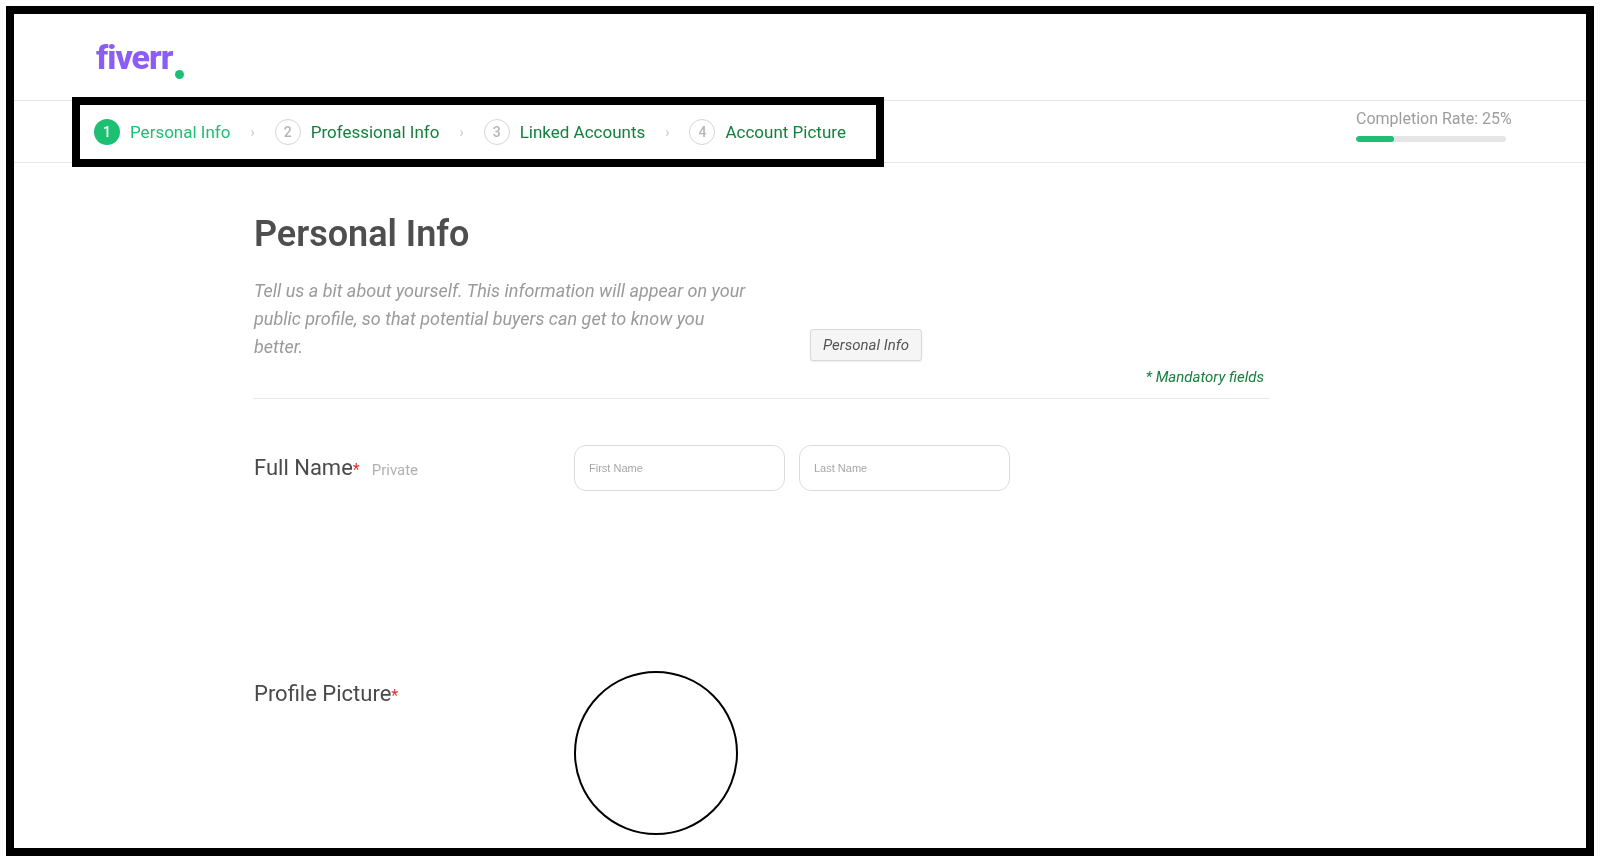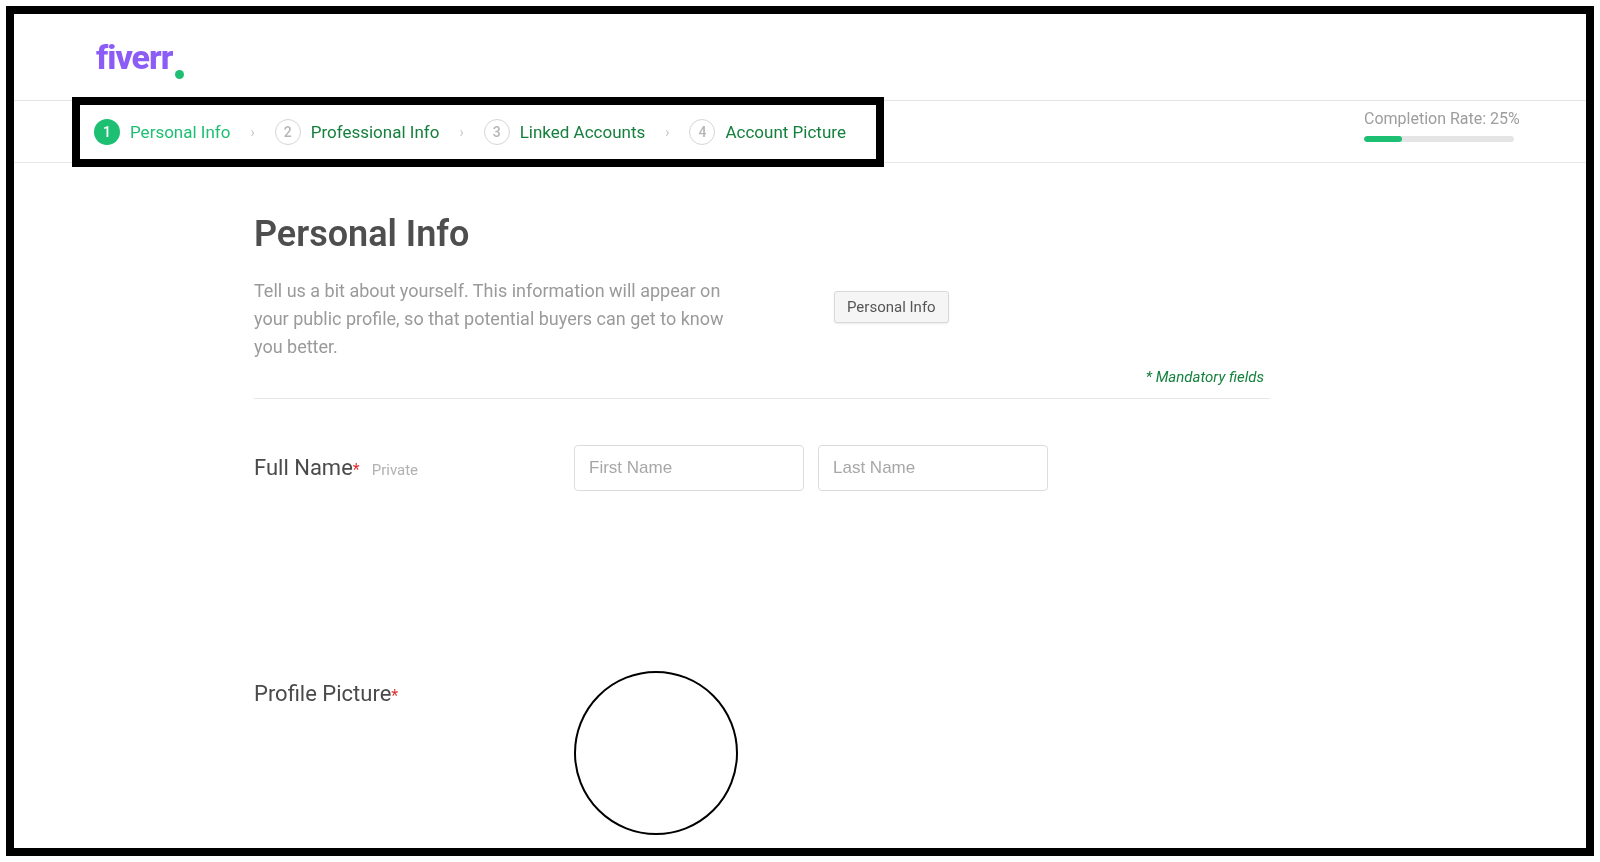--- a/index.html
+++ b/index.html
@@ -93,21 +93,21 @@
   .step-label.active { color: #1dbf73; }
   .step-label.inactive { color: #15803d; }
   .chev {
     color: #c5c5c5;
     font-size: 14px;
     margin: 0 8px;
   }
   
   .completion {
     position: absolute;
-    right: 62px;
+    right: 70px;
     top: 8px;
     text-align: left;
     width: 160px;
   }
   .completion-label {
     font-size: 16px;
     color: #9d9d9d;
     margin-bottom: 8px;
     white-space: nowrap;
   }
@@ -132,22 +132,23 @@
     margin-left: 240px;
   }
   .page-title {
     font-size: 36px;
     font-weight: 600;
     color: #4e4e4e;
     margin-bottom: 22px;
   }
   .intro-row {
     display: flex;
-    align-items: flex-start;
-    gap: 80px;
+    align-items: flex-end;
+    gap: 56px;
+    font-style: italic;
   }
   .intro-text {
     font-size: 18px;
     line-height: 1.55;
     color: #9a9a9a;
     max-width: 500px;
   }
   .info-chip {
     margin-top: 14px;
     background: #f5f5f5;
@@ -190,26 +191,26 @@
   .private {
     font-size: 15px;
     color: #b1b1b1;
     margin-left: 8px;
   }
   .form-fields {
     display: flex;
     gap: 14px;
   }
   .text-input {
-    width: 230px;
+    width: 211px;
     height: 46px;
     border: 1px solid #dcdcdc;
-    border-radius: 4px;
+    border-radius: 12px;
     padding: 0 14px;
-    font-size: 17px;
+    font-size: 11px;
     color: #333;
     outline: none;
   }
   .text-input::placeholder { color: #a7a7a7; }
   
   .profile-row {
     display: flex;
     align-items: flex-start;
     margin-top: 180px;
   }

